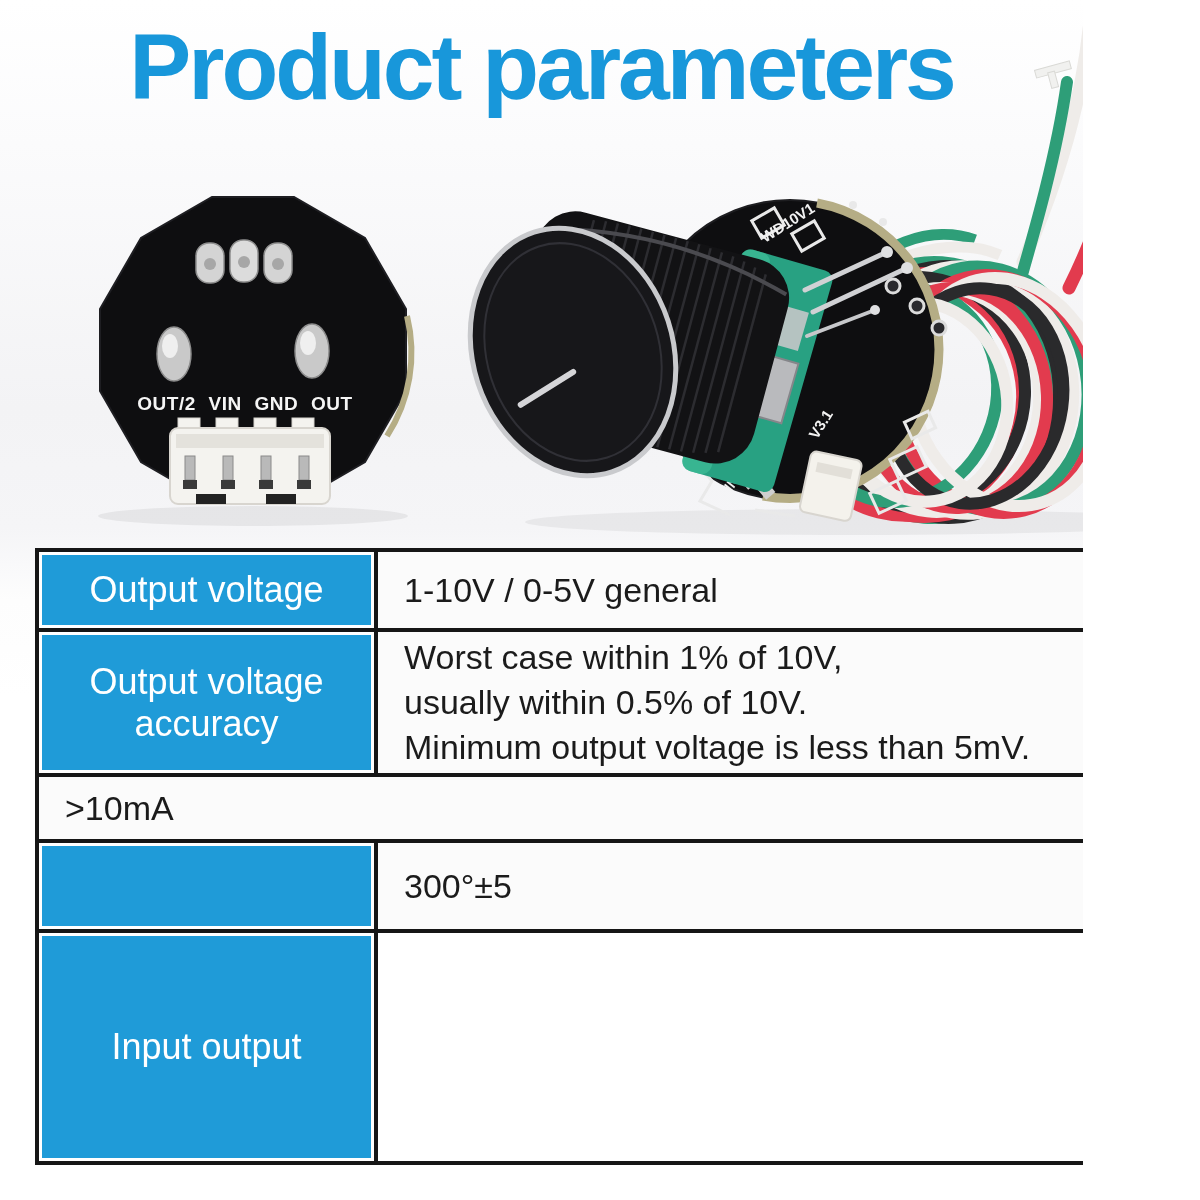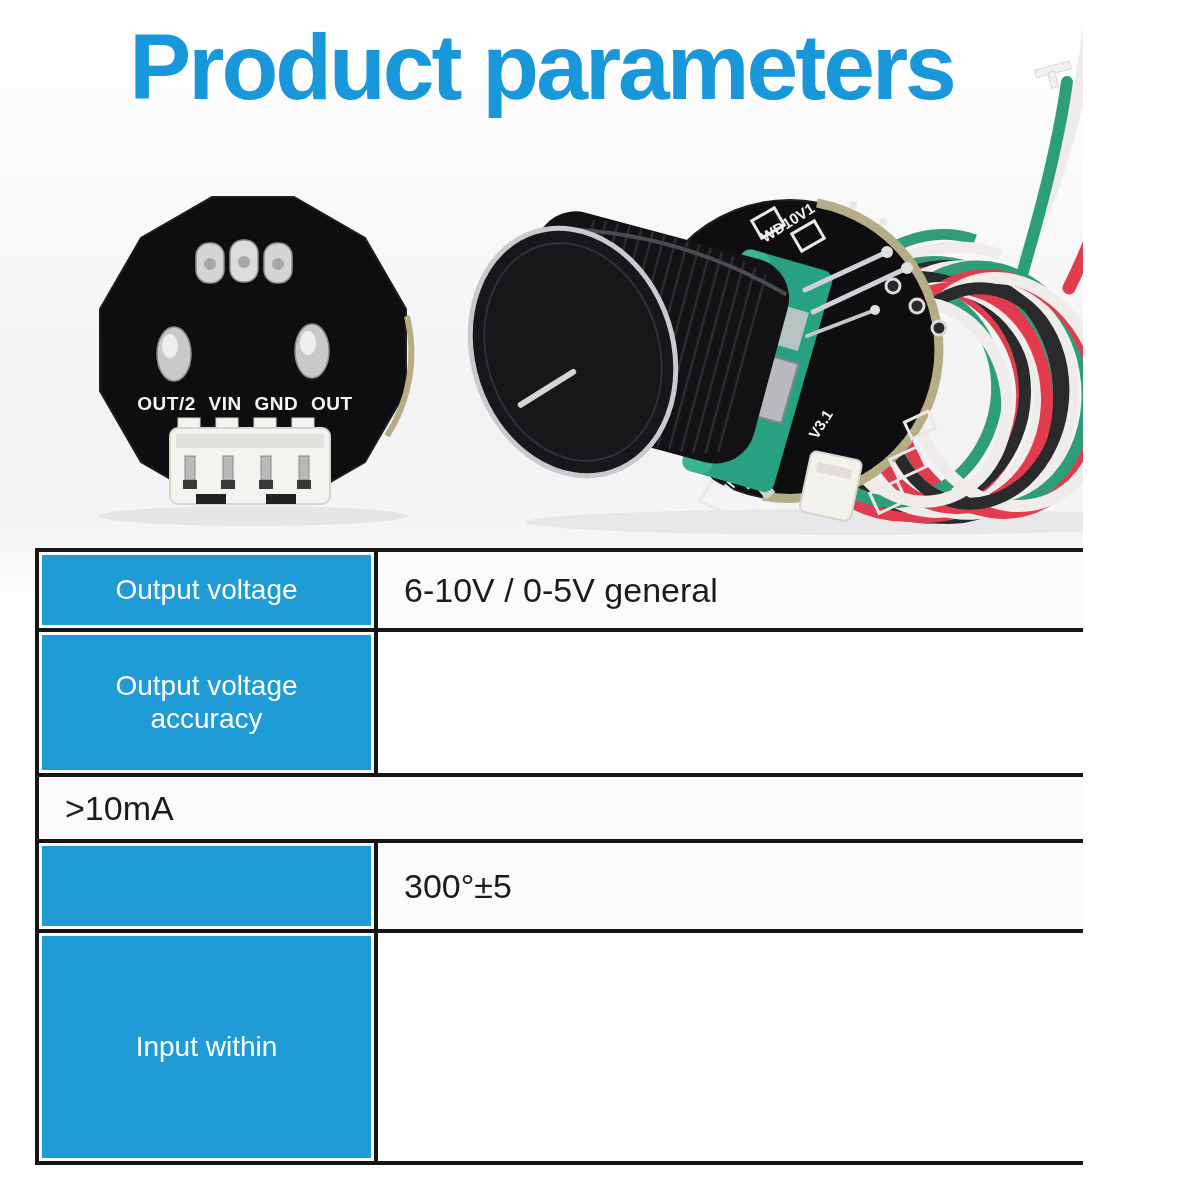--- a/index.html
+++ b/index.html
@@ -21,21 +21,21 @@
     position:absolute;left:35px;top:548px;width:1128px;
     border:4px solid var(--border_black,#161616);background:#ffffff;
   }
   .trow{display:flex;border-top:4px solid var(--border_black,#161616);}
   .trow:first-child{border-top:none;}
   .r1{height:76px}.r2{height:141px}.r3{height:62px}.r4{height:86px}.r5{height:228px}
   .tlabel{
     position:relative;flex:0 0 335px;width:335px;
     border-right:4px solid var(--border_black,#161616);
     display:flex;align-items:center;justify-content:center;
-    text-align:center;color:#fff;font-size:28px;line-height:1.16;
+    text-align:center;color:#fff;font-size:36px;line-height:1.16;
     white-space:pre-line;background:#fff;
   }
   .tlabel-bg{position:absolute;inset:3px;background:var(--cell_blue,#1F9BD8);}
   .tlabel span{position:relative;z-index:1;}
   .tvalue{
     flex:1;display:flex;align-items:center;
     padding:4px 12px 4px 26px;
     font-size:34px;line-height:45px;color:#1b1b1b;
     white-space:pre-wrap;background:var(--table_value_bg,#FBFBFB);
   }
@@ -205,44 +205,49 @@
     </g>
   </svg>
 
   <div class="param-table">
     <div class="trow r1">
       <div class="tlabel">
         <div class="tlabel-bg"></div>
         <span>Output voltage</span>
       </div>
       <div class="tvalue">
-        <span>6-10V / 0-5V general</span>
+        <span>1-10V / 0-5V general</span>
       </div>
     </div>
     <div class="trow r2">
       <div class="tlabel">
         <div class="tlabel-bg"></div>
         <span>Output voltage
 accuracy</span>
       </div>
+      <div class="tvalue">
+        <span>Worst case within 1% of 10V,
+usually within 0.5% of 10V.
+Minimum output voltage is less than 5mV.</span>
+      </div>
     </div>
     <div class="trow r3">
       <div class="tvalue">
         <span>&gt;10mA</span>
       </div>
     </div>
     <div class="trow r4">
       <div class="tlabel">
         <div class="tlabel-bg"></div>
       </div>
       <div class="tvalue">
         <span>300°±5</span>
       </div>
     </div>
     <div class="trow r5">
       <div class="tlabel">
         <div class="tlabel-bg"></div>
-        <span>Input within</span>
+        <span>Input output</span>
       </div>
     </div>
   </div>
 
 </div>
 
 </body></html>

